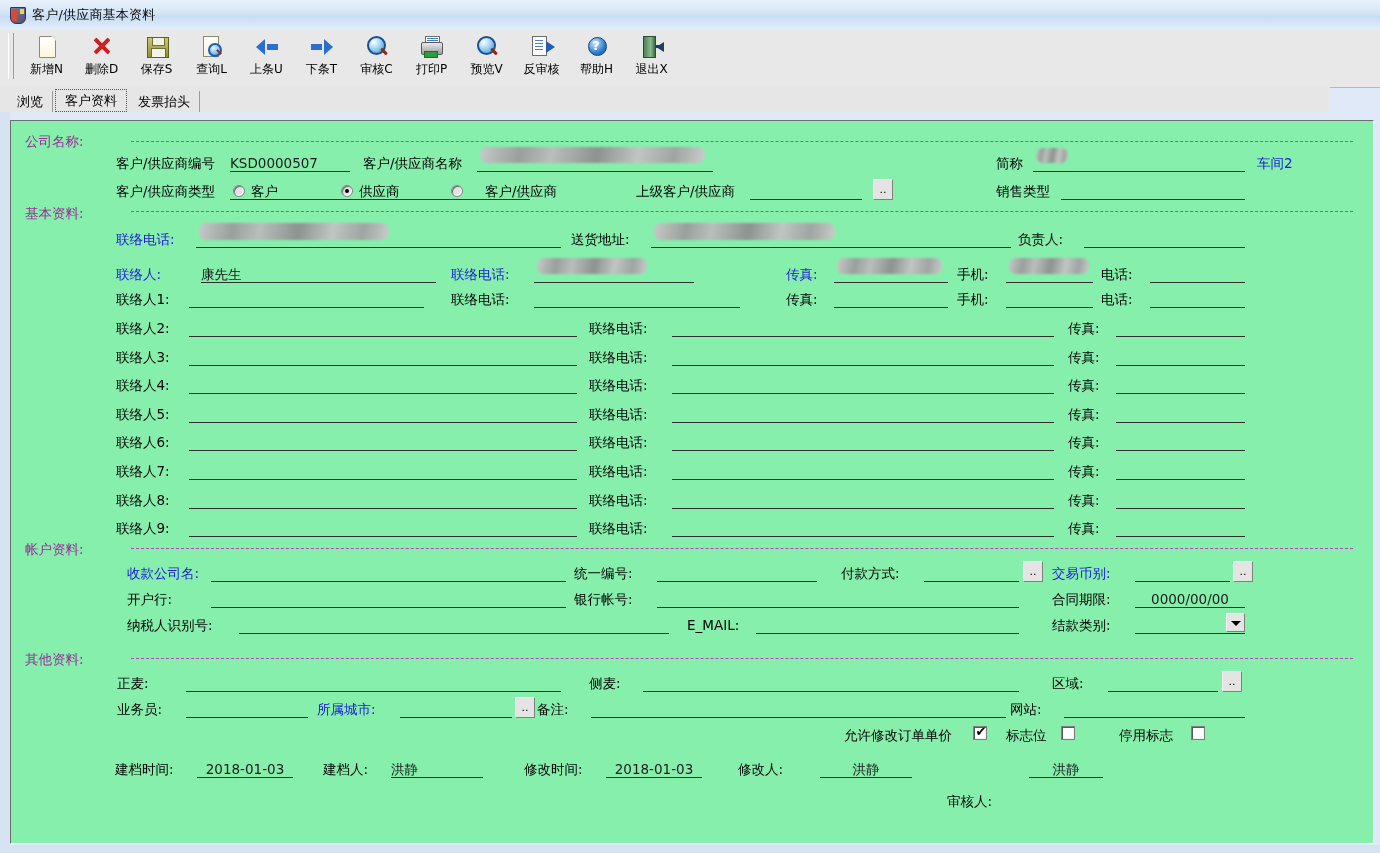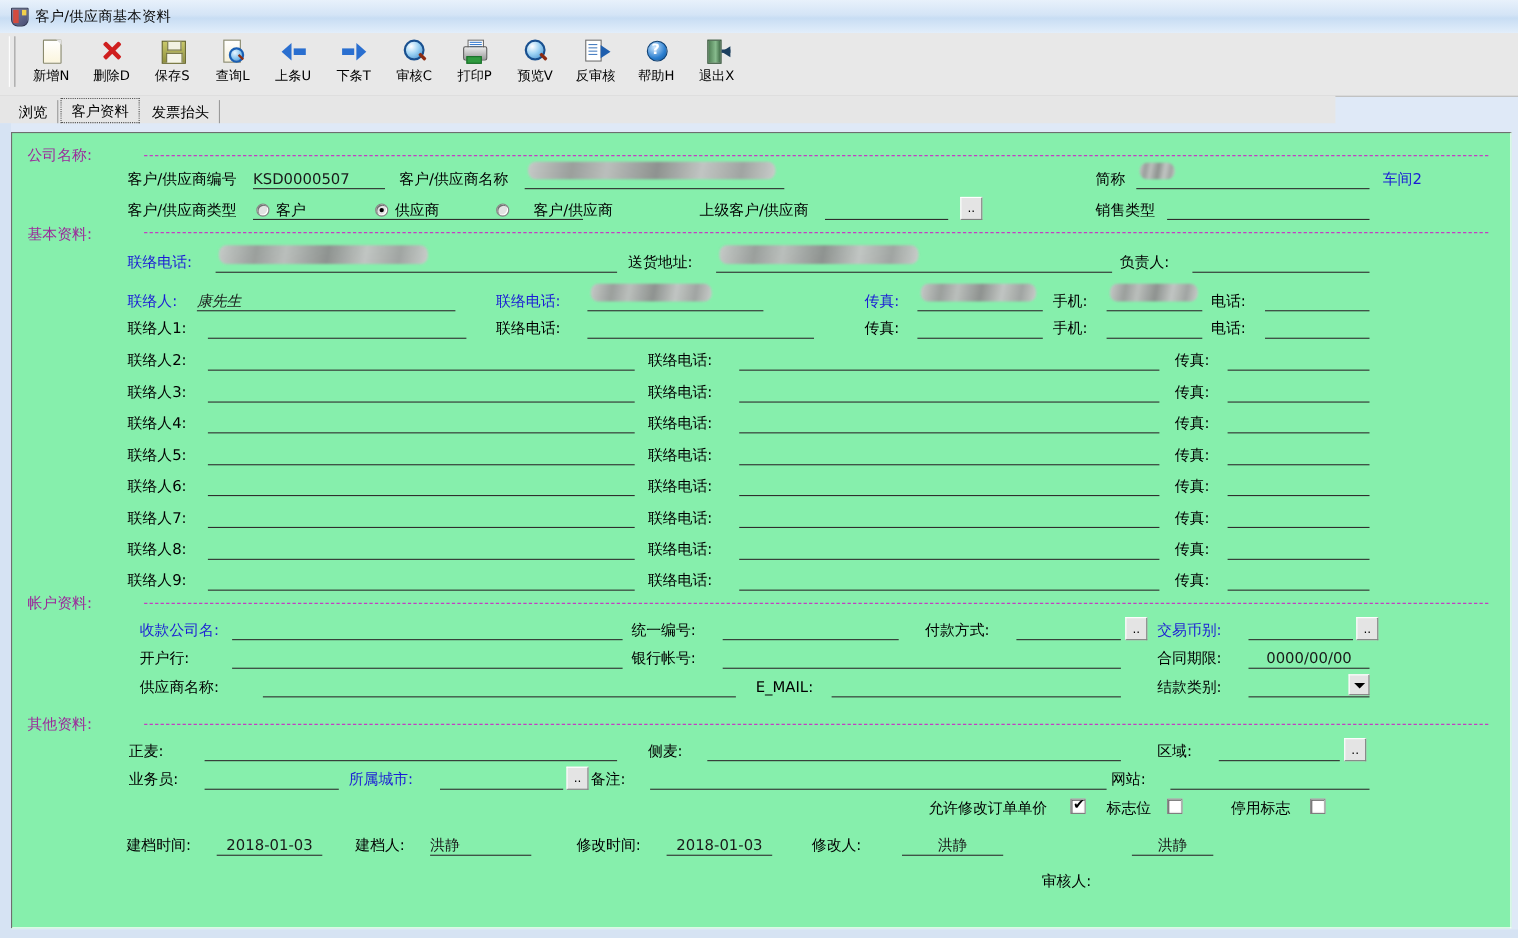--- a/index.html
+++ b/index.html
@@ -189,21 +189,21 @@
     position:absolute; right:0px; top:6px; width:0; height:0;
     border-top:5px solid transparent; border-bottom:5px solid transparent;
     border-right:8px solid #1c3f5f;
   }
   .ico-exit .bar {
     position:absolute; right:0px; top:9px; width:8px; height:3px; background:#1c3f5f;
   }
 
   
   .tabstrip {
-    position: absolute; left: 0; top: 87px; width: 1214px; height: 25px;
+    position: absolute; left: 0; top: 87px; width: 1330px; height: 25px;
     background: #e6e6e6; display: flex; align-items: flex-end; padding-left: 8px;
     box-sizing: border-box;
   }
   .tab {
     height: 21px; padding: 0 9px; font-size: 13px; color: #000;
     display: flex; align-items: center; white-space: nowrap;
     border-right: 1px solid #9a9a9a;
   }
   .tab.active {
     border: 1px dotted #555; background: #e6e6e6; height: 21px;
@@ -499,21 +499,21 @@
       <div class="val"></div>
     </div>
     <div class="redact" style="left:643px; top:102px; width:181px; height:17px;"></div>
 
     <div class="lbl" style="left:1007px; top:110px;">负责人:</div>
     <div class="fld" style="left:1073px; top:110px; width:161px;">
       <div class="val"></div>
     </div>
 
     <div class="lbl blue" style="left:105px; top:145px;">联络人:</div>
-    <div class="fld" style="left:168px; top:145px; width:235px;font-style:italic;">
+    <div class="fld" style="left:190px; top:145px; width:235px;">
       <div class="val">康先生</div>
     </div>
     <div class="lbl blue" style="left:440px; top:145px;">联络电话:</div>
     <div class="fld" style="left:523px; top:145px; width:160px;">
       <div class="val"></div>
     </div>
     <div class="redact" style="left:526px; top:137px; width:110px; height:16px;"></div>
 
     <div class="lbl blue" style="left:775px; top:145px;">传真:</div>
     <div class="fld" style="left:823px; top:145px; width:114px;">
@@ -622,21 +622,21 @@
     </div>
     <div class="lbl" style="left:563px; top:470px;">银行帐号:</div>
     <div class="fld" style="left:646px; top:470px; width:362px;">
       <div class="val"></div>
     </div>
     <div class="lbl" style="left:1041px; top:470px;">合同期限:</div>
     <div class="fld" style="left:1124px; top:470px; width:110px;">
       <div class="val center">0000/00/00</div>
     </div>
 
-    <div class="lbl" style="left:116px; top:496px;">供应商名称:</div>
+    <div class="lbl" style="left:116px; top:496px;">纳税人识别号:</div>
     <div class="fld" style="left:228px; top:496px; width:430px;">
       <div class="val"></div>
     </div>
     <div class="lbl" style="left:676px; top:496px;">E_MAIL:</div>
     <div class="fld" style="left:745px; top:496px; width:263px;">
       <div class="val"></div>
     </div>
     <div class="lbl" style="left:1041px; top:496px;">结款类别:</div>
     <div class="fld" style="left:1124px; top:496px; width:110px;">
       <div class="val"></div>

